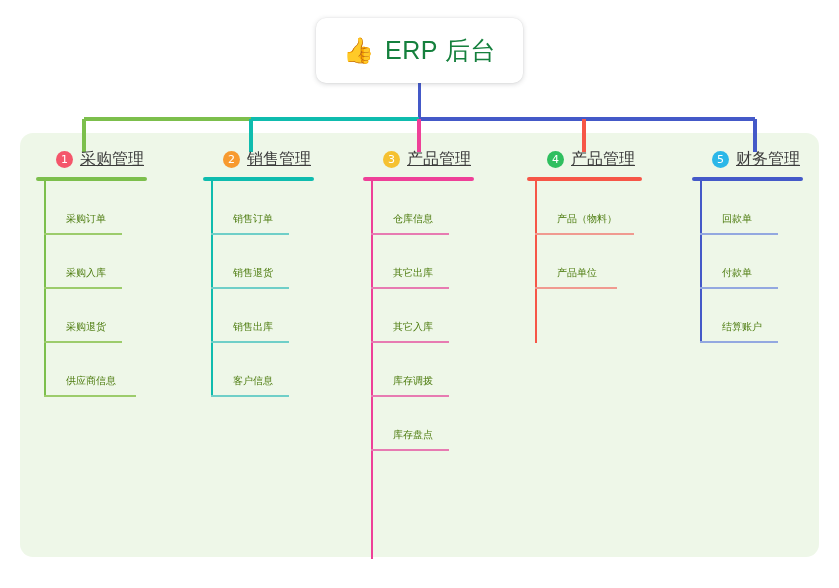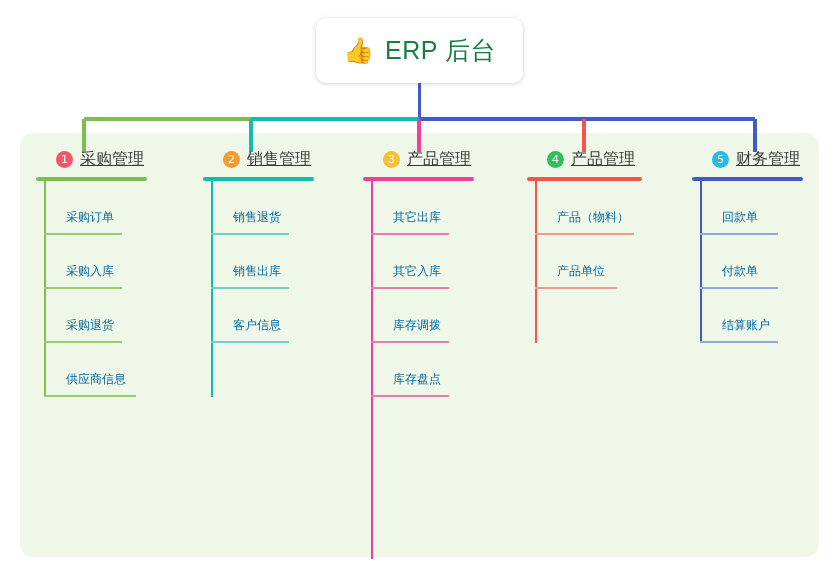--- a/index.html
+++ b/index.html
@@ -68,21 +68,21 @@
   .col-rule{
     height:4px;border-radius:2px;margin-top:7px;
   }
   .leaf{
     position:relative;
     height:54px;
   }
   .leaf-label{
     position:absolute;
     left:30px;bottom:9px;
-    font-size:12px;color:#0369a1;white-space:nowrap;
+    font-size:10px;color:#4d7c0f;white-space:nowrap;
   }
   .leaf-underline{
     position:absolute;
     left:8px;bottom:0;
     height:1.6px;
   }
   .leaf-spine{
     position:absolute;
     left:8px;top:0;bottom:0;width:1.6px;
   }
@@ -142,20 +142,24 @@
       </div>
       <div class="col" style="left: 203px; top: 148px;">
         <div class="col-head">
           <span class="badge" style="background: rgb(247, 154, 47);">2</span>
           <span class="col-title">销售管理</span>
         </div>
         <div class="col-rule" style="width: 111px; background: rgb(15, 188, 174);"></div>
         <div style="position: relative;">
           <div class="leaf-spine" style="background: rgb(15, 188, 174); height: 216px;"></div>
           <div class="leaf">
+            <span class="leaf-label">销售订单</span>
+            <div class="leaf-underline" style="width: 78px; background: rgb(111, 207, 200);"></div>
+          </div>
+          <div class="leaf">
             <span class="leaf-label">销售退货</span>
             <div class="leaf-underline" style="width: 78px; background: rgb(111, 207, 200);"></div>
           </div>
           <div class="leaf">
             <span class="leaf-label">销售出库</span>
             <div class="leaf-underline" style="width: 78px; background: rgb(111, 207, 200);"></div>
           </div>
           <div class="leaf">
             <span class="leaf-label">客户信息</span>
             <div class="leaf-underline" style="width: 78px; background: rgb(111, 207, 200);"></div>
@@ -163,20 +167,24 @@
         </div>
       </div>
       <div class="col" style="left: 363px; top: 148px;">
         <div class="col-head">
           <span class="badge" style="background: rgb(245, 193, 49);">3</span>
           <span class="col-title">产品管理</span>
         </div>
         <div class="col-rule" style="width: 111px; background: rgb(238, 64, 152);"></div>
         <div style="position: relative;">
           <div class="leaf-spine" style="background: rgb(238, 64, 152); height: 378px;"></div>
+          <div class="leaf">
+            <span class="leaf-label">仓库信息</span>
+            <div class="leaf-underline" style="width: 78px; background: rgb(231, 123, 178);"></div>
+          </div>
           <div class="leaf">
             <span class="leaf-label">其它出库</span>
             <div class="leaf-underline" style="width: 78px; background: rgb(231, 123, 178);"></div>
           </div>
           <div class="leaf">
             <span class="leaf-label">其它入库</span>
             <div class="leaf-underline" style="width: 78px; background: rgb(231, 123, 178);"></div>
           </div>
           <div class="leaf">
             <span class="leaf-label">库存调拨</span>

